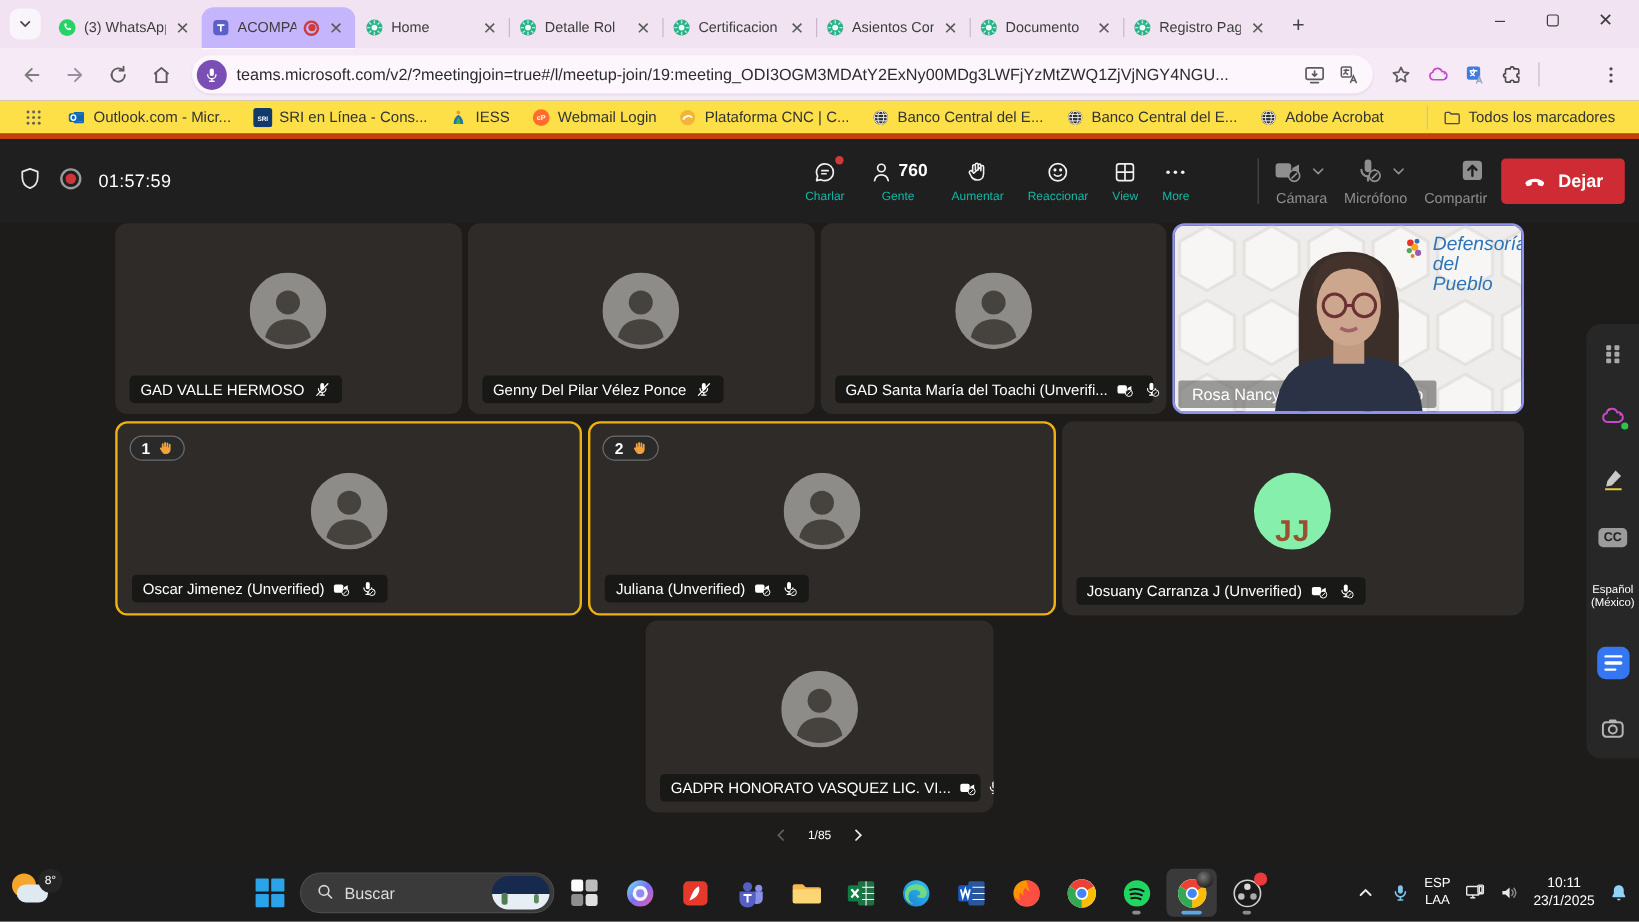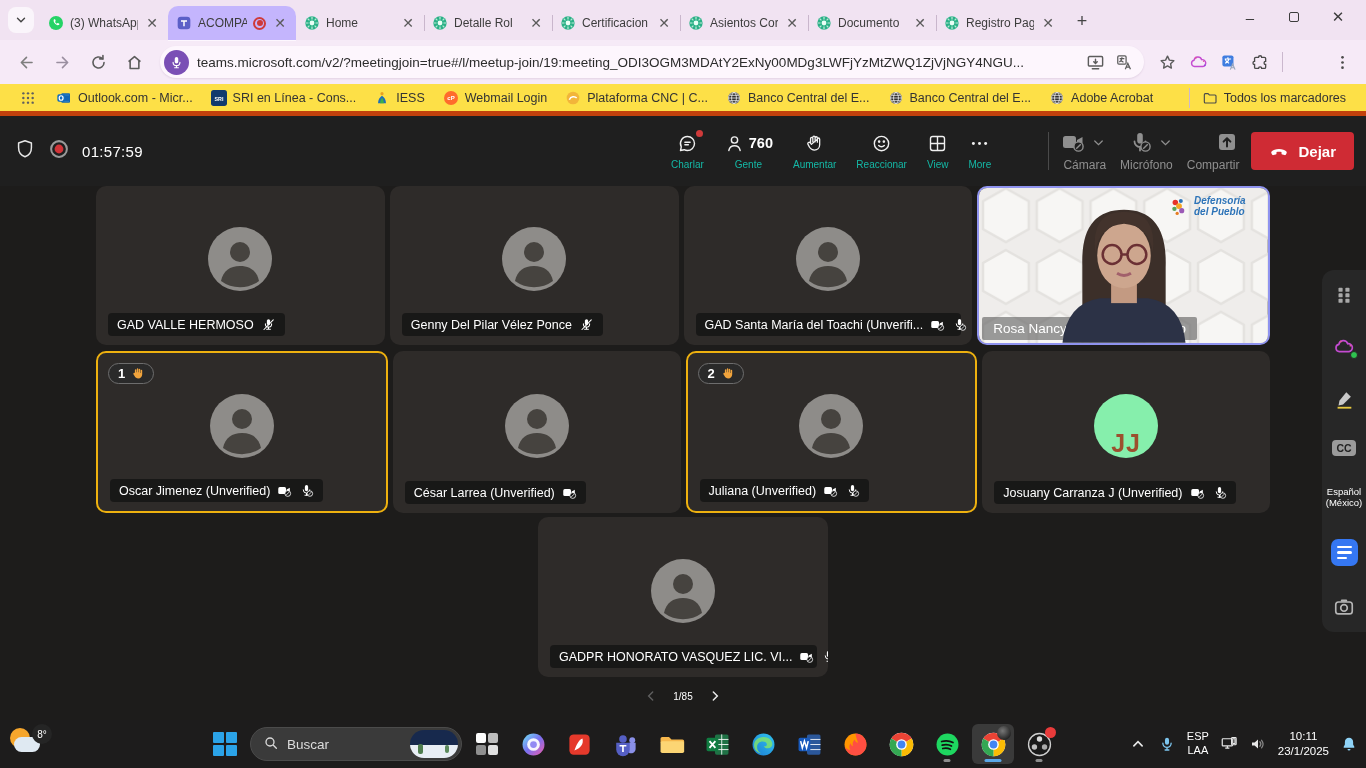--- a/index.html
+++ b/index.html
@@ -83,21 +83,21 @@
   .name-pill{position:absolute;left:12px;bottom:9px;max-width:92%;background:rgba(17,17,17,.72);border-radius:4px;padding:4px 9px;display:flex;align-items:center;gap:7px;color:#fff;font-size:12.5px;white-space:nowrap}
   .name-pill .nicon{display:inline-flex;width:15px;height:15px}
   .name-pill .nicon svg{width:15px;height:15px}
   .video-tile .name-pill{left:3px;bottom:3px;background:rgba(96,96,96,.62);border-radius:2px;font-size:13.5px;padding:4px 11px}
   .hand-badge{position:absolute;left:10px;top:10px;display:flex;align-items:center;gap:5px;background:rgba(42,42,42,.92);border:1px solid #6d6d6d;border-radius:999px;padding:2px 8px 2px 9px;color:#fff;font-size:13px;font-weight:bold;z-index:3}
   .hand-badge svg{width:15px;height:15px}
   .hexwrap{position:absolute;inset:0}
   .hexwrap svg{width:100%;height:100%;display:block}
   .portrait{position:absolute;left:50%;bottom:0;transform:translateX(-50%);height:96%;z-index:1}
   .dp-logo{position:absolute;right:10px;top:8px;display:flex;align-items:flex-start;gap:4px;z-index:2}
-  .dp-logo .dp-text{width:64px;color:#2e74b8;font-size:10px;font-weight:bold;font-style:italic;line-height:1.05}
+  .dp-logo .dp-text{width:64px;color:#2e74b8;font-size:16px;font-weight:normal;font-style:italic;line-height:1.05}
   .dp-logo svg{width:22px;height:22px}
 
   .pagination{position:absolute;top:502px;left:0;width:100%;display:flex;align-items:center;justify-content:center;gap:14px}
   .pagination button{border:none;background:none;cursor:pointer;display:flex}
   .pagination svg{width:16px;height:16px}
   .pcur{color:#fff;font-size:10px}
 
   
   .sidepanel{position:absolute;top:84px;right:0;width:44px;height:362px;background:#272727;border-radius:12px 0 0 12px;display:flex;flex-direction:column;align-items:center;justify-content:space-between;padding:14px 0;z-index:5}
   .sp-btn{border:none;background:none;cursor:pointer;display:flex;align-items:center;justify-content:center;position:relative}
@@ -735,40 +735,20 @@
               <span class="nicon">
                 <svg viewBox="0 0 24 24">
                   <rect x="9.4" y="3.2" width="5.2" height="9.8" rx="2.6" fill="#fff"></rect>
                   <path d="M6.8 11a5.2 5.2 0 0 0 10.4 0M12 16.4v3.2M9.5 19.6h5" fill="none" stroke="#fff" stroke-width="1.6" stroke-linecap="round"></path>
                   <circle cx="17.4" cy="16.9" r="4.4" fill="#151515" stroke="#fff" stroke-width="1.3"></circle>
                   <path d="M15.2 19.1l4.4-4.4" stroke="#fff" stroke-width="1.3"></path>
                 </svg>
               </span>
             </div>
           </div>
-          <div class="tile">
-            <div class="avatar">
-              <svg viewBox="0 0 64 64">
-                <circle cx="32" cy="32" r="32" fill="#8e8c89"></circle>
-                <circle cx="32" cy="25" r="10" fill="#46433f"></circle>
-                <path d="M13 54c2-10 9-15 19-15s17 5 19 15a32 32 0 0 1-38 0z" fill="#46433f"></path>
-              </svg>
-            </div>
-            <div class="name-pill">
-              <span>César Larrea (Unverified)</span>
-              <span class="nicon">
-                <svg viewBox="0 0 24 24">
-                  <rect x="2" y="6.5" width="12.5" height="11" rx="2.5" fill="#fff"></rect>
-                  <path d="M15.5 10.2l5-2.7v9l-5-2.7z" fill="#fff"></path>
-                  <circle cx="17.2" cy="16.8" r="4.6" fill="#151515" stroke="#fff" stroke-width="1.3"></circle>
-                  <path d="M14.9 19.1l4.6-4.6" stroke="#fff" stroke-width="1.3"></path>
-                </svg>
-              </span>
-            </div>
-          </div>
           <div class="tile hand-border">
             <div class="avatar">
               <svg viewBox="0 0 64 64">
                 <circle cx="32" cy="32" r="32" fill="#8e8c89"></circle>
                 <circle cx="32" cy="25" r="10" fill="#46433f"></circle>
                 <path d="M13 54c2-10 9-15 19-15s17 5 19 15a32 32 0 0 1-38 0z" fill="#46433f"></path>
               </svg>
             </div>
             <div class="hand-badge">
               <span>2</span>

